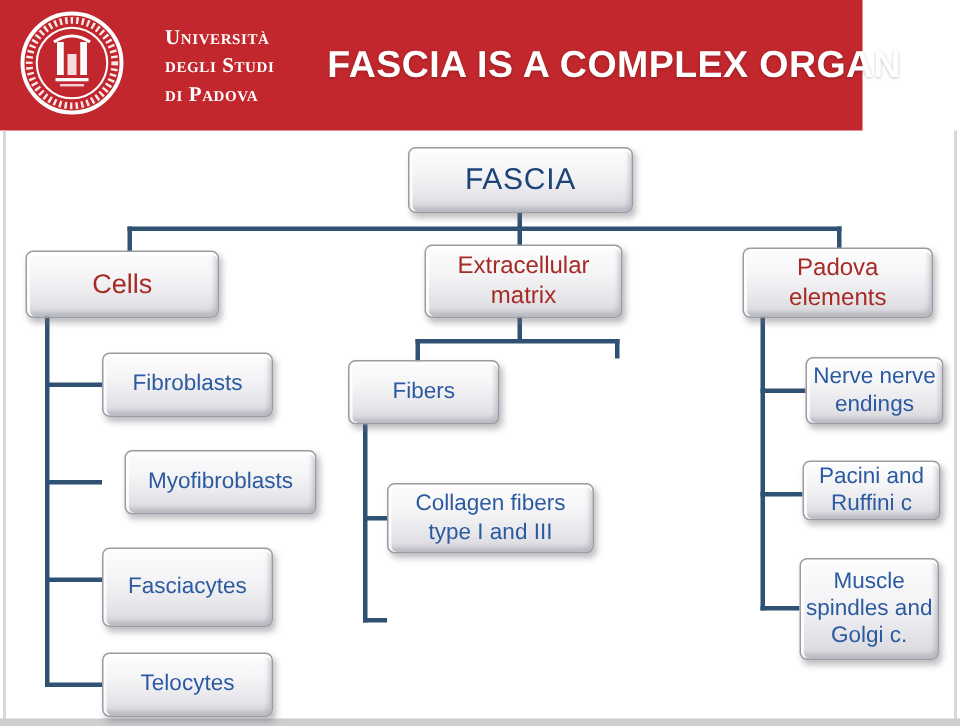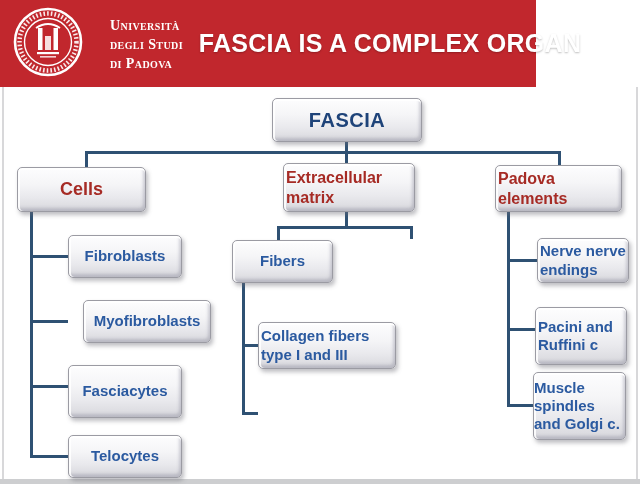--- a/index.html
+++ b/index.html
@@ -4,20 +4,21 @@
 <style>
   html,body{margin:0;padding:0;background:#ffffff;}
   #slide{
     position:relative;width:640px;height:484px;overflow:hidden;
     background:#ffffff;font-family:"Liberation Sans",sans-serif;
   }
   
   #header{
     position:absolute;left:0;top:0;width:536px;height:87px;
     background:var(--header-bg,#C1272D);
+    padding-left:39px;
   }
   #seal{position:absolute;left:12px;top:6px;width:72px;height:72px;}
   #uni-name{
     position:absolute;left:110px;top:16px;width:130px;
     color:var(--header-text,#ffffff);
     font-family:"Liberation Serif",serif;
     font-variant:small-caps;font-weight:bold;
     font-size:14px;line-height:19px;letter-spacing:.4px;
   }
   #title-wrap{
@@ -31,49 +32,49 @@
   }
   
   .edge{position:absolute;background:#d8d8da;}
   #edge-left{left:2px;top:87px;width:2px;height:394px;}
   #edge-right{left:636px;top:87px;width:2px;height:394px;}
   #edge-bottom{left:0;top:479px;width:640px;height:5px;background:#cdced0;}
   
   .node{
     position:absolute;box-sizing:border-box;
     display:flex;align-items:center;justify-content:center;
-    padding:0 2px;
+    text-align:center;padding:0 2px;
     background:linear-gradient(180deg,#fdfdfe 0%,#f5f5f7 38%,#e9e9ed 68%,#d7d7dc 100%);
     border:1px solid #9b9ba3;border-radius:5px;
     box-shadow:
       inset 0 2px 0 rgba(255,255,255,.95),
       inset 2px 0 0 rgba(255,255,255,.85),
       inset -2px -3px 3px rgba(130,130,145,.35),
       2px 3px 4px rgba(110,110,120,.45);
-    font-weight:bold;line-height:1.22;
+    font-weight:normal;line-height:1.22;
   }
   .txt-navy{color:var(--root-text,#1E4379);font-size:20px;letter-spacing:.5px;}
   .txt-red{color:var(--category-text,#A62B25);font-size:16px;}
   .txt-red.big{font-size:18px;}
   .txt-blue{color:var(--node-text,#2B5AA0);font-size:15px;}
   
   #n-fascia{left:272px;top:98px;width:150px;height:44px;}
   #n-cells{left:17px;top:167px;width:129px;height:45px;}
   #n-em{left:283px;top:163px;width:132px;height:49px;}
   #n-nerve{left:495px;top:165px;width:127px;height:47px;}
   #n-fibroblasts{left:68px;top:235px;width:114px;height:43px;}
   #n-myofibroblasts{left:83px;top:300px;width:128px;height:43px;}
   #n-fasciacytes{left:68px;top:365px;width:114px;height:53px;}
   #n-telocytes{left:68px;top:435px;width:114px;height:43px;}
   #n-fibers{left:232px;top:240px;width:101px;height:43px;}
   #n-ha{left:368px;top:238px;width:87px;height:45px;}
   #n-collagen{left:258px;top:322px;width:138px;height:47px;}
   #n-elastin{left:258px;top:390px;width:126px;height:47px;}
   #n-freenerve{left:537px;top:238px;width:92px;height:45px;}
-  #n-pacini{left:535px;top:307px;width:92px;height:58px;}
+  #n-pacini{left:535px;top:307px;width:92px;height:40px;}
   #n-muscle{left:533px;top:372px;width:93px;height:68px;padding:0;}
   
   .line{position:absolute;background:var(--connector,#2F5173);}
 </style>
 </head>
 <body>
 
 <div id="slide">
 
   <div id="header">

